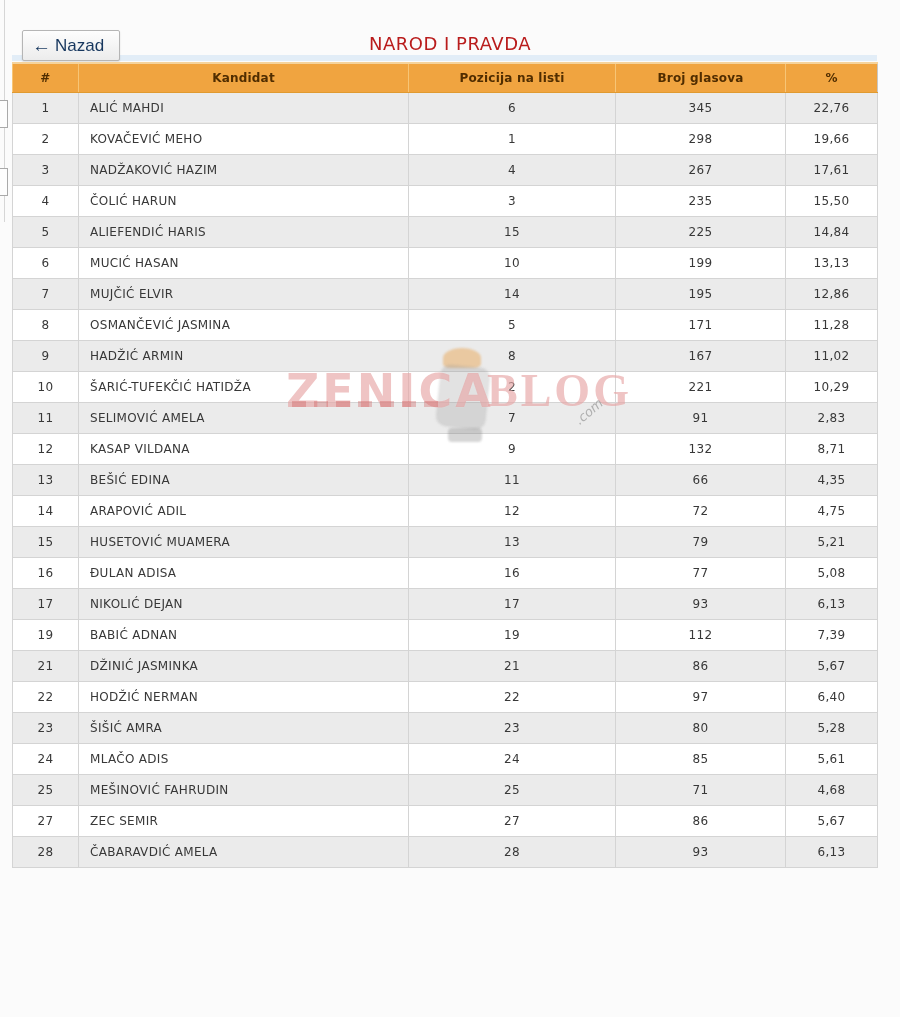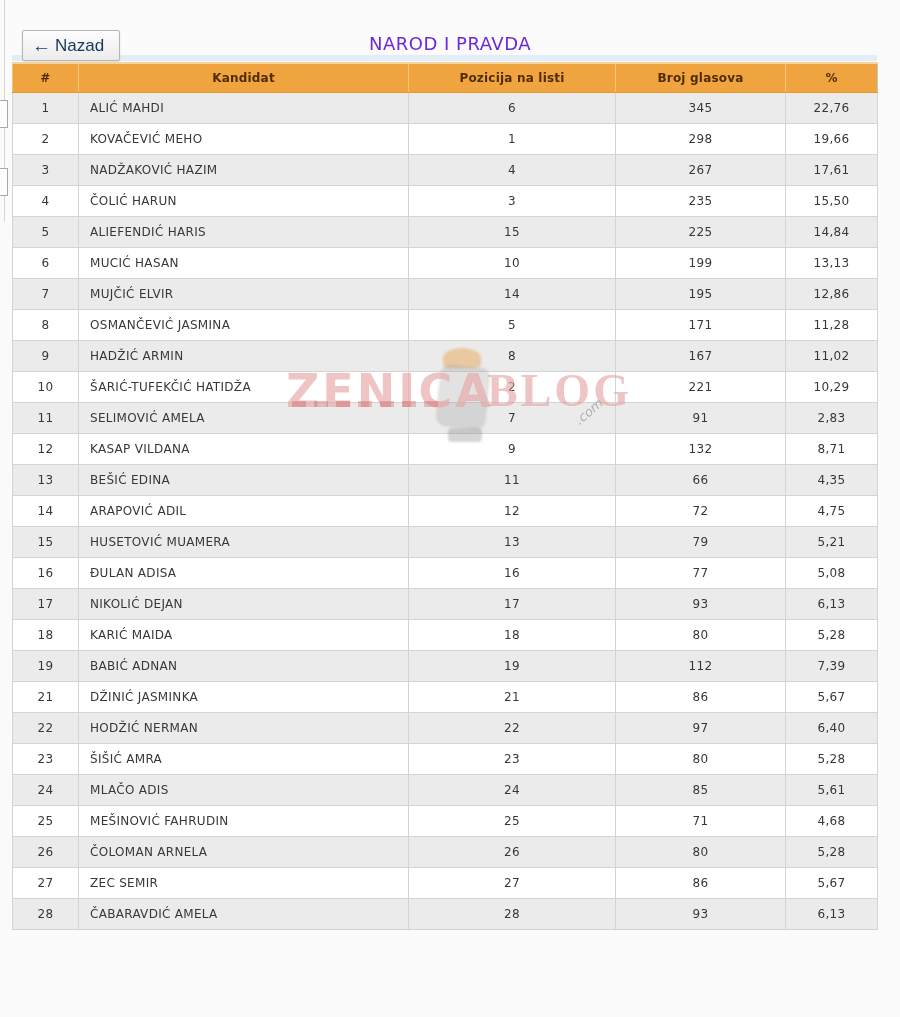--- a/index.html
+++ b/index.html
@@ -39,21 +39,21 @@
     border: 1px solid #b5b5b5; border-radius: 2px;
     box-shadow: 0 1px 2px rgba(0,0,0,.12);
     font-size: 17px; color: #17375e; cursor: pointer;
   }
   .back-btn .arrow { font-size: 19px; font-weight: bold; color: #17375e; line-height: 1; }
 
   
   .page-title {
     position: absolute; left: 0; top: 33px; width: 900px;
     text-align: center;
-    font-size: 18px; font-weight: 500; color: #6d28d9;
+    font-size: 18px; font-weight: 500; color: #b91c1c;
     letter-spacing: .5px;
   }
 
   
   table.results {
     position: absolute; left: 12px; top: 62px; width: 865px;
     border-collapse: collapse;
     border: 1px solid #c6c6c6;
     table-layout: fixed;
     background: #fff;
@@ -267,27 +267,20 @@
         <td>5,08</td>
       </tr>
       <tr>
         <td>17</td>
         <td>NIKOLIĆ DEJAN</td>
         <td>17</td>
         <td>93</td>
         <td>6,13</td>
       </tr>
       <tr>
-        <td>18</td>
-        <td>KARIĆ MAIDA</td>
-        <td>18</td>
-        <td>80</td>
-        <td>5,28</td>
-      </tr>
-      <tr>
         <td>19</td>
         <td>BABIĆ ADNAN</td>
         <td>19</td>
         <td>112</td>
         <td>7,39</td>
       </tr>
       <tr>
         <td>21</td>
         <td>DŽINIĆ JASMINKA</td>
         <td>21</td>
@@ -314,27 +307,20 @@
         <td>24</td>
         <td>85</td>
         <td>5,61</td>
       </tr>
       <tr>
         <td>25</td>
         <td>MEŠINOVIĆ FAHRUDIN</td>
         <td>25</td>
         <td>71</td>
         <td>4,68</td>
-      </tr>
-      <tr>
-        <td>26</td>
-        <td>ČOLOMAN ARNELA</td>
-        <td>26</td>
-        <td>80</td>
-        <td>5,28</td>
       </tr>
       <tr>
         <td>27</td>
         <td>ZEC SEMIR</td>
         <td>27</td>
         <td>86</td>
         <td>5,67</td>
       </tr>
       <tr>
         <td>28</td>

